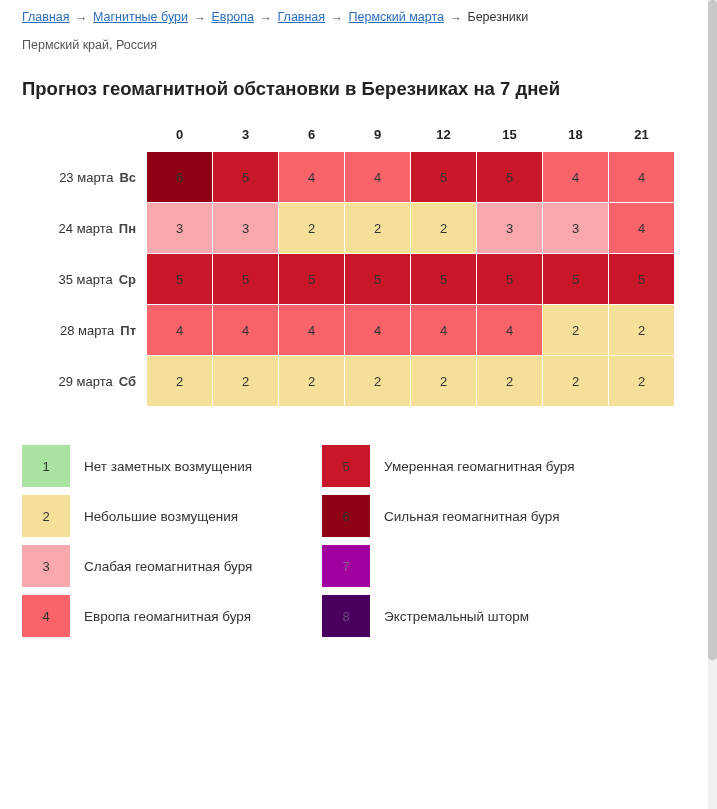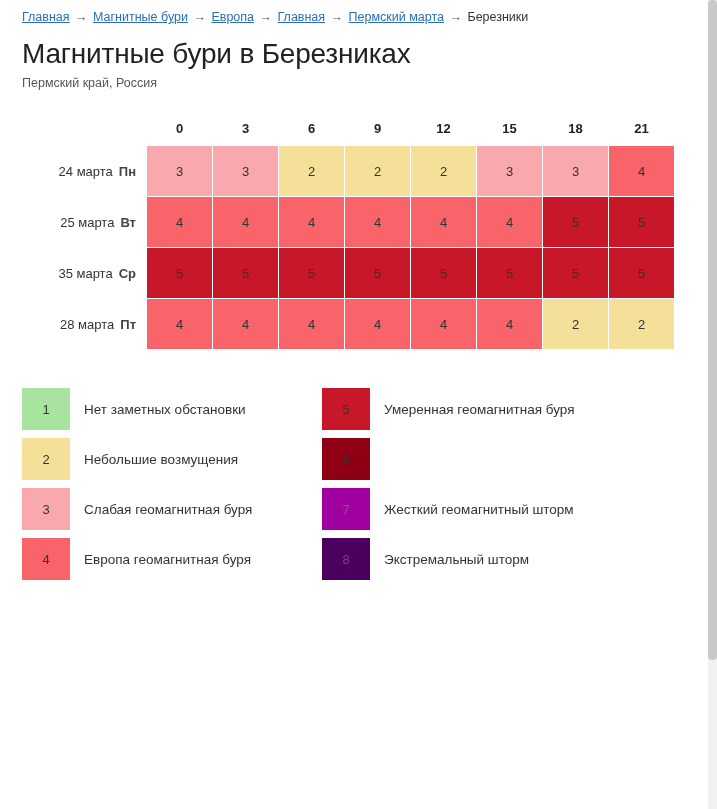--- a/index.html
+++ b/index.html
@@ -156,91 +156,102 @@
     <span class="sep">→</span>
     <a href="#">Европа</a>
     <span class="sep">→</span>
     <a href="#">Главная</a>
     <span class="sep">→</span>
     <a href="#">Пермский марта</a>
     <span class="sep">→</span>
     <span class="current">Березники</span>
   </div>
 
-  <h1 class="page-title">Магнитные бури в Березниках</h1>
   <div class="subtitle">Пермский край, Россия</div>
 
+  <h2 class="section-title">Прогноз геомагнитной обстановки в Березниках на 7 дней</h2>
 
   <table class="forecast">
     <thead>
       <tr>
         <th class="corner"></th>
         <th class="hour">0</th>
         <th class="hour">3</th>
         <th class="hour">6</th>
         <th class="hour">9</th>
         <th class="hour">12</th>
         <th class="hour">15</th>
         <th class="hour">18</th>
         <th class="hour">21</th>
       </tr>
     </thead>
     <tbody id="forecast-body">
         <tr>
+          <td class="daylabel"><span>23 марта</span><span class="dow">Вс</span></td>
+          <td class="cell" style="background: rgb(143, 0, 20); color: rgb(51, 51, 51);">6</td>
+          <td class="cell" style="background: rgb(200, 23, 40); color: rgb(51, 51, 51);">5</td>
+          <td class="cell" style="background: rgb(248, 100, 106); color: rgb(51, 51, 51);">4</td>
+          <td class="cell" style="background: rgb(248, 100, 106); color: rgb(51, 51, 51);">4</td>
+          <td class="cell" style="background: rgb(200, 23, 40); color: rgb(51, 51, 51);">5</td>
+          <td class="cell" style="background: rgb(200, 23, 40); color: rgb(51, 51, 51);">5</td>
+          <td class="cell" style="background: rgb(248, 100, 106); color: rgb(51, 51, 51);">4</td>
+          <td class="cell" style="background: rgb(248, 100, 106); color: rgb(51, 51, 51);">4</td>
+        </tr>
+        <tr>
           <td class="daylabel"><span>24 марта</span><span class="dow">Пн</span></td>
           <td class="cell" style="background: rgb(249, 168, 174); color: rgb(51, 51, 51);">3</td>
           <td class="cell" style="background: rgb(249, 168, 174); color: rgb(51, 51, 51);">3</td>
           <td class="cell" style="background: rgb(245, 224, 154); color: rgb(51, 51, 51);">2</td>
           <td class="cell" style="background: rgb(245, 224, 154); color: rgb(51, 51, 51);">2</td>
           <td class="cell" style="background: rgb(245, 224, 154); color: rgb(51, 51, 51);">2</td>
           <td class="cell" style="background: rgb(249, 168, 174); color: rgb(51, 51, 51);">3</td>
           <td class="cell" style="background: rgb(249, 168, 174); color: rgb(51, 51, 51);">3</td>
           <td class="cell" style="background: rgb(248, 100, 106); color: rgb(51, 51, 51);">4</td>
         </tr>
         <tr>
-          <td class="daylabel"><span>25 марта</span><span class="dow">Вт</span></td>
-          <td class="cell" style="background: rgb(248, 100, 106); color: rgb(51, 51, 51);">4</td>
-          <td class="cell" style="background: rgb(248, 100, 106); color: rgb(51, 51, 51);">4</td>
-          <td class="cell" style="background: rgb(248, 100, 106); color: rgb(51, 51, 51);">4</td>
-          <td class="cell" style="background: rgb(248, 100, 106); color: rgb(51, 51, 51);">4</td>
-          <td class="cell" style="background: rgb(248, 100, 106); color: rgb(51, 51, 51);">4</td>
-          <td class="cell" style="background: rgb(248, 100, 106); color: rgb(51, 51, 51);">4</td>
-          <td class="cell" style="background: rgb(200, 23, 40); color: rgb(51, 51, 51);">5</td>
-          <td class="cell" style="background: rgb(200, 23, 40); color: rgb(51, 51, 51);">5</td>
-        </tr>
-        <tr>
           <td class="daylabel"><span>35 марта</span><span class="dow">Ср</span></td>
           <td class="cell" style="background: rgb(200, 23, 40); color: rgb(51, 51, 51);">5</td>
           <td class="cell" style="background: rgb(200, 23, 40); color: rgb(51, 51, 51);">5</td>
           <td class="cell" style="background: rgb(200, 23, 40); color: rgb(51, 51, 51);">5</td>
           <td class="cell" style="background: rgb(200, 23, 40); color: rgb(51, 51, 51);">5</td>
           <td class="cell" style="background: rgb(200, 23, 40); color: rgb(51, 51, 51);">5</td>
           <td class="cell" style="background: rgb(200, 23, 40); color: rgb(51, 51, 51);">5</td>
           <td class="cell" style="background: rgb(200, 23, 40); color: rgb(51, 51, 51);">5</td>
           <td class="cell" style="background: rgb(200, 23, 40); color: rgb(51, 51, 51);">5</td>
         </tr>
         <tr>
           <td class="daylabel"><span>28 марта</span><span class="dow">Пт</span></td>
           <td class="cell" style="background: rgb(248, 100, 106); color: rgb(51, 51, 51);">4</td>
           <td class="cell" style="background: rgb(248, 100, 106); color: rgb(51, 51, 51);">4</td>
           <td class="cell" style="background: rgb(248, 100, 106); color: rgb(51, 51, 51);">4</td>
           <td class="cell" style="background: rgb(248, 100, 106); color: rgb(51, 51, 51);">4</td>
           <td class="cell" style="background: rgb(248, 100, 106); color: rgb(51, 51, 51);">4</td>
           <td class="cell" style="background: rgb(248, 100, 106); color: rgb(51, 51, 51);">4</td>
+          <td class="cell" style="background: rgb(245, 224, 154); color: rgb(51, 51, 51);">2</td>
+          <td class="cell" style="background: rgb(245, 224, 154); color: rgb(51, 51, 51);">2</td>
+        </tr>
+        <tr>
+          <td class="daylabel"><span>29 марта</span><span class="dow">Сб</span></td>
+          <td class="cell" style="background: rgb(245, 224, 154); color: rgb(51, 51, 51);">2</td>
+          <td class="cell" style="background: rgb(245, 224, 154); color: rgb(51, 51, 51);">2</td>
+          <td class="cell" style="background: rgb(245, 224, 154); color: rgb(51, 51, 51);">2</td>
+          <td class="cell" style="background: rgb(245, 224, 154); color: rgb(51, 51, 51);">2</td>
+          <td class="cell" style="background: rgb(245, 224, 154); color: rgb(51, 51, 51);">2</td>
+          <td class="cell" style="background: rgb(245, 224, 154); color: rgb(51, 51, 51);">2</td>
           <td class="cell" style="background: rgb(245, 224, 154); color: rgb(51, 51, 51);">2</td>
           <td class="cell" style="background: rgb(245, 224, 154); color: rgb(51, 51, 51);">2</td>
         </tr>
       </tbody>
   </table>
 
   <div class="legend">
     <div class="legend-col" id="legend-left">
         <div class="legend-row">
           <div class="legend-swatch" style="background: rgb(168, 228, 160); color: rgb(51, 51, 51);">1</div>
-          <div class="legend-label">Нет заметных обстановки</div>
+          <div class="legend-label">Нет заметных возмущения</div>
         </div>
         <div class="legend-row">
           <div class="legend-swatch" style="background: rgb(245, 224, 154); color: rgb(51, 51, 51);">2</div>
           <div class="legend-label">Небольшие возмущения</div>
         </div>
         <div class="legend-row">
           <div class="legend-swatch" style="background: rgb(249, 168, 174); color: rgb(51, 51, 51);">3</div>
           <div class="legend-label">Слабая геомагнитная буря</div>
         </div>
         <div class="legend-row">
@@ -248,24 +259,24 @@
           <div class="legend-label">Европа геомагнитная буря</div>
         </div>
       </div>
     <div class="legend-col" id="legend-right">
         <div class="legend-row">
           <div class="legend-swatch" style="background: rgb(200, 23, 40); color: rgb(51, 51, 51);">5</div>
           <div class="legend-label">Умеренная геомагнитная буря</div>
         </div>
         <div class="legend-row">
           <div class="legend-swatch" style="background: rgb(143, 0, 20); color: rgb(51, 51, 51);">6</div>
+          <div class="legend-label">Сильная геомагнитная буря</div>
         </div>
         <div class="legend-row">
           <div class="legend-swatch" style="background: rgb(160, 0, 160); color: rgb(138, 90, 138);">7</div>
-          <div class="legend-label">Жесткий геомагнитный шторм</div>
         </div>
         <div class="legend-row">
           <div class="legend-swatch" style="background: rgb(75, 0, 96); color: rgb(106, 74, 122);">8</div>
           <div class="legend-label">Экстремальный шторм</div>
         </div>
       </div>
   </div>
 
 </div>
 

